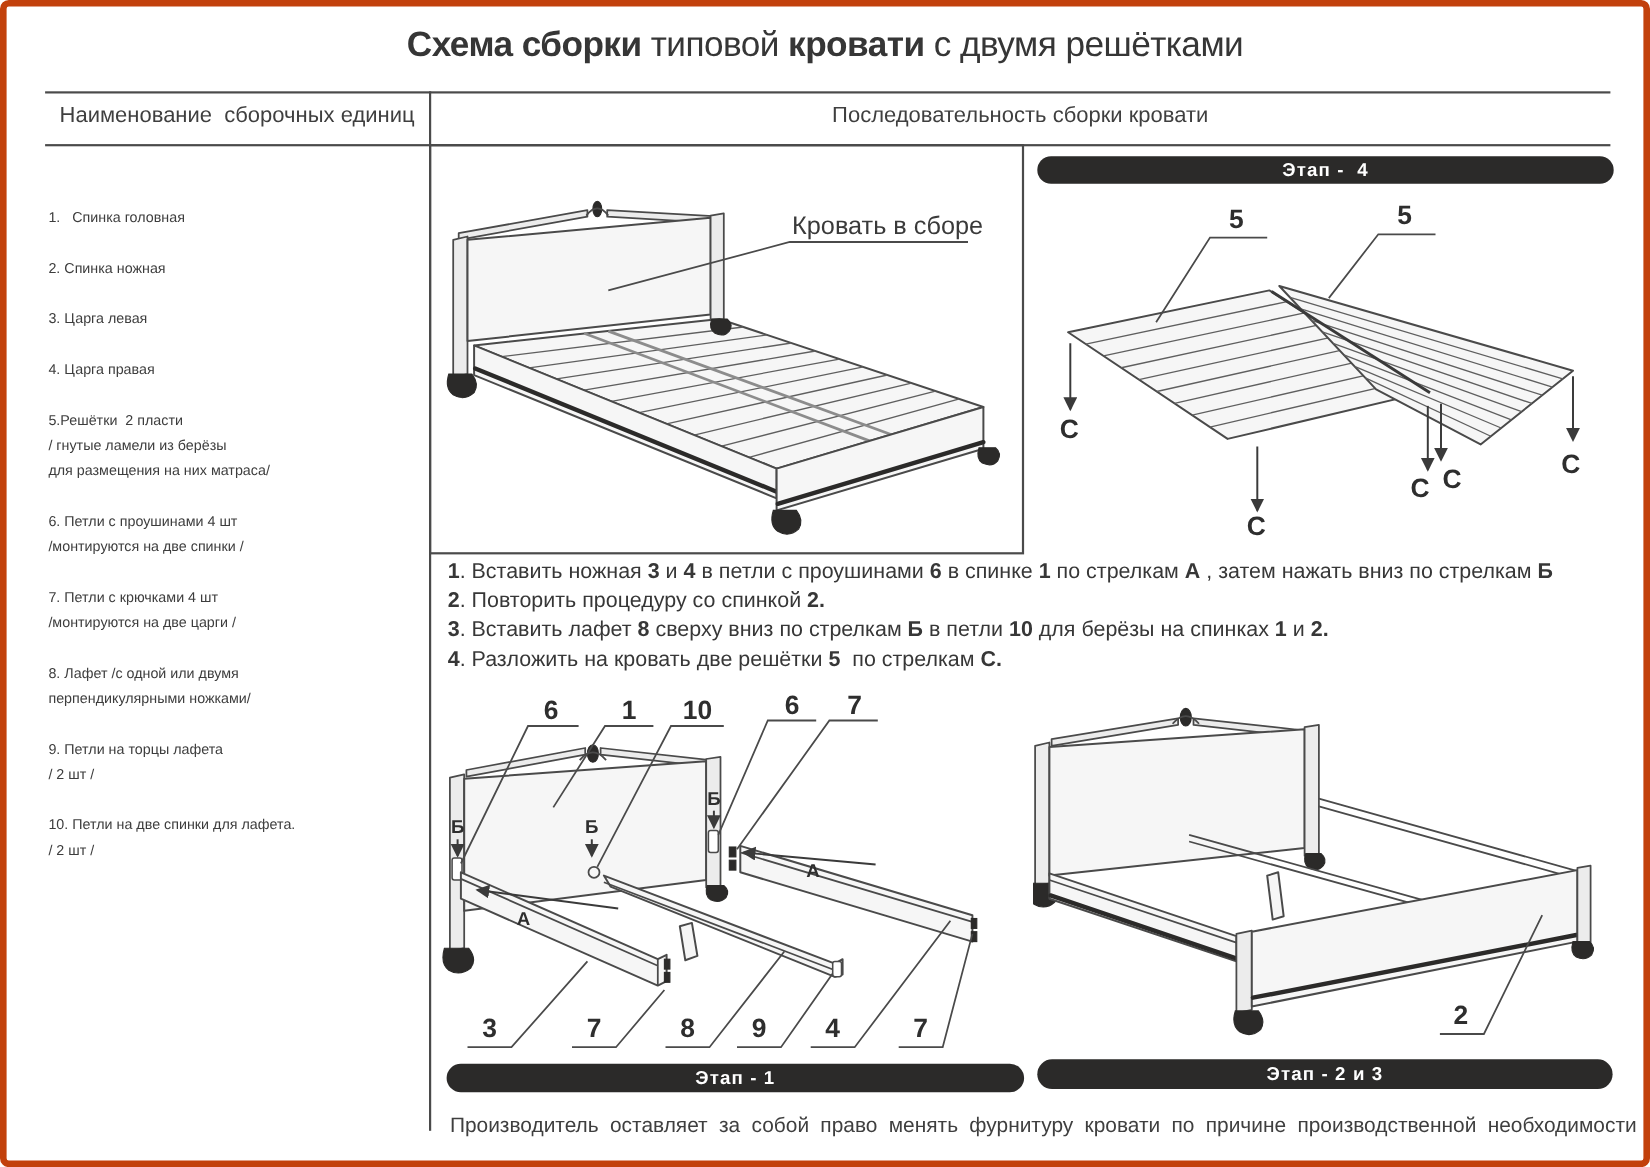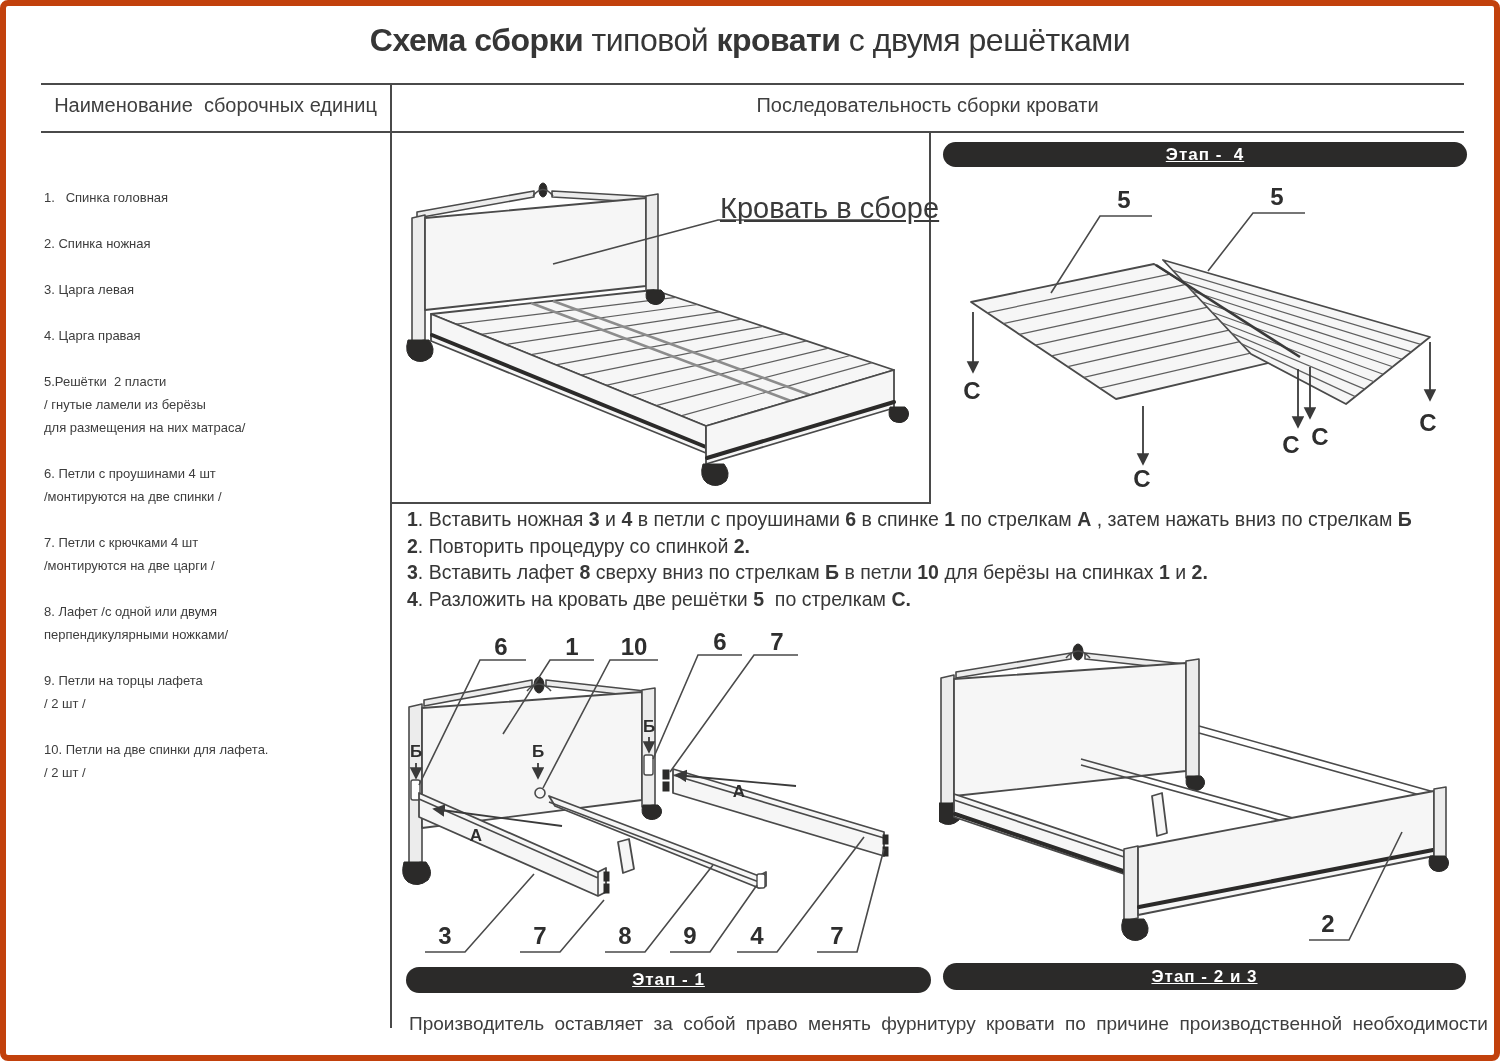--- a/index.html
+++ b/index.html
@@ -28,21 +28,21 @@
     border:2px solid #4a4a4a;box-sizing:border-box;
   }
   #parts-list{
     position:absolute;left:38px;top:180px;width:344px;
     font-size:13px;line-height:23px;color:#3d3d3d;
   }
   .part-item{white-space:pre-wrap;margin-bottom:23px;}
   .pill{
     position:absolute;background:#2b2a29;color:#ffffff;
     font-size:17px;font-weight:700;letter-spacing:1px;text-align:center;
-    border-radius:14px;line-height:25px;white-space:pre-wrap;text-decoration:underline;
+    border-radius:14px;line-height:25px;white-space:pre-wrap;
   }
   #pill-stage4{left:937px;top:136px;width:524px;height:25px;}
   #pill-stage1{left:400px;top:961px;width:525px;height:26px;line-height:26px;}
   #pill-stage23{left:937px;top:957px;width:523px;height:27px;line-height:27px;}
   #instructions{
     position:absolute;left:401px;top:502px;width:1062px;
     font-size:19.5px;line-height:23.5px;color:#373737;
   }
   .instr-line{margin-bottom:3px;white-space:pre-wrap;}
   .instr-line .b{font-weight:700;}
@@ -67,21 +67,21 @@
   .thick{fill:none;stroke:#3a3a3a;stroke-width:2.6;}
   .rail2{fill:none;stroke:#8c8c8c;stroke-width:2.5;}
   
   .dlabel{
     position:absolute;transform:translateX(-50%);font-weight:700;color:#2e2e2e;
     line-height:1;white-space:pre;
   }
   .dlabel.num{font-size:24px;}
   .dlabel.dir{font-size:17px;}
   #callout-assembled{
-    position:absolute;left:714px;top:186px;font-size:29px;color:#3a3a3a;white-space:pre;text-decoration:underline;
+    position:absolute;left:714px;top:186px;font-size:23px;color:#3a3a3a;white-space:pre;
   }
 </style>
 </head>
 <body>
 
 <div class="page" id="page">
 
   <div class="title"><span style="font-weight: 700;">Схема сборки </span><span>типовой </span><span style="font-weight: 700;">кровати</span><span> с двумя решётками</span></div>
 
   <div class="hline" id="rule-top"></div>

